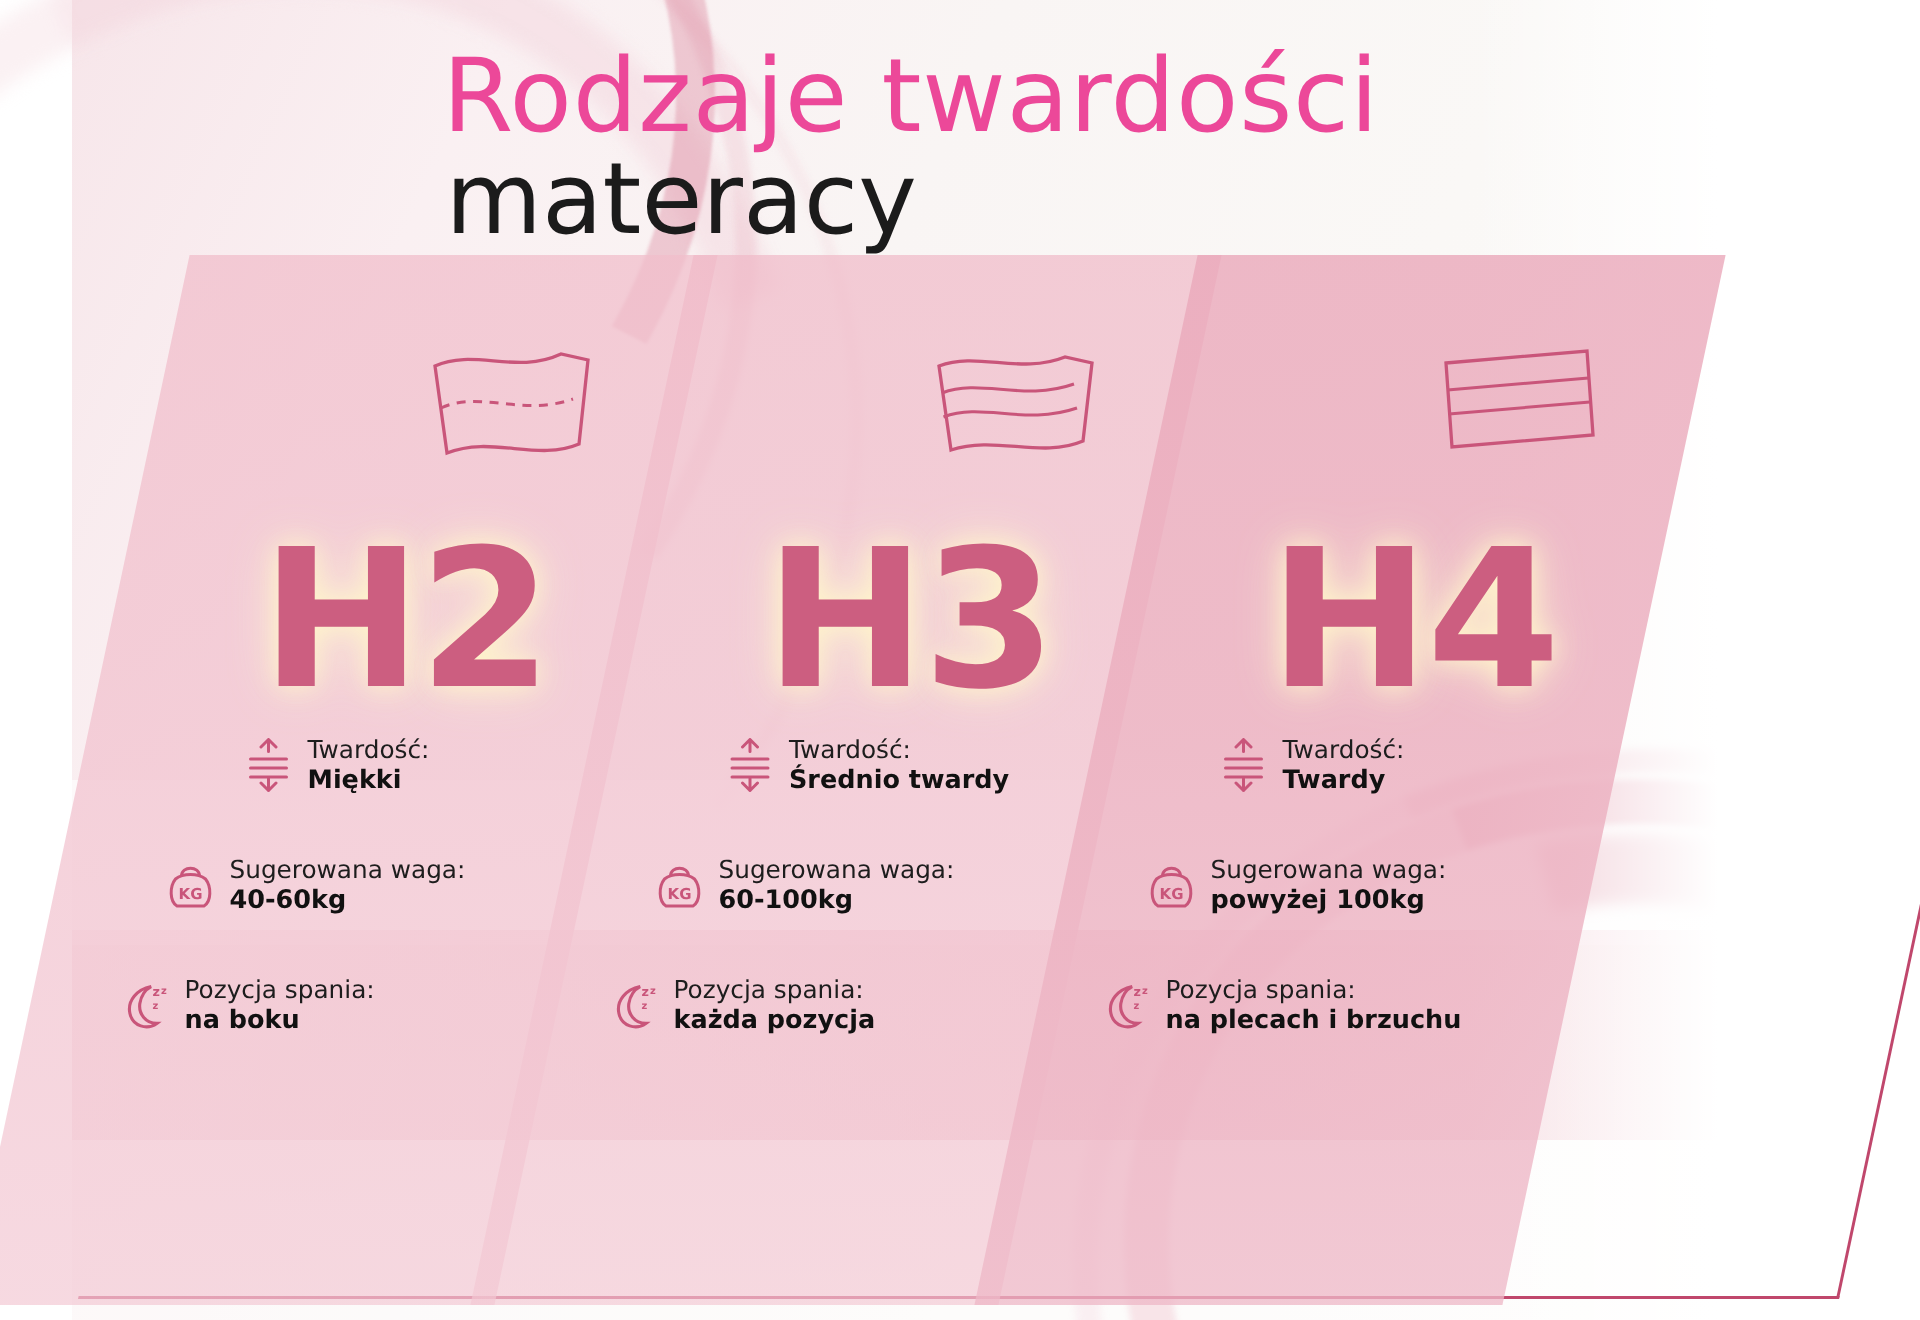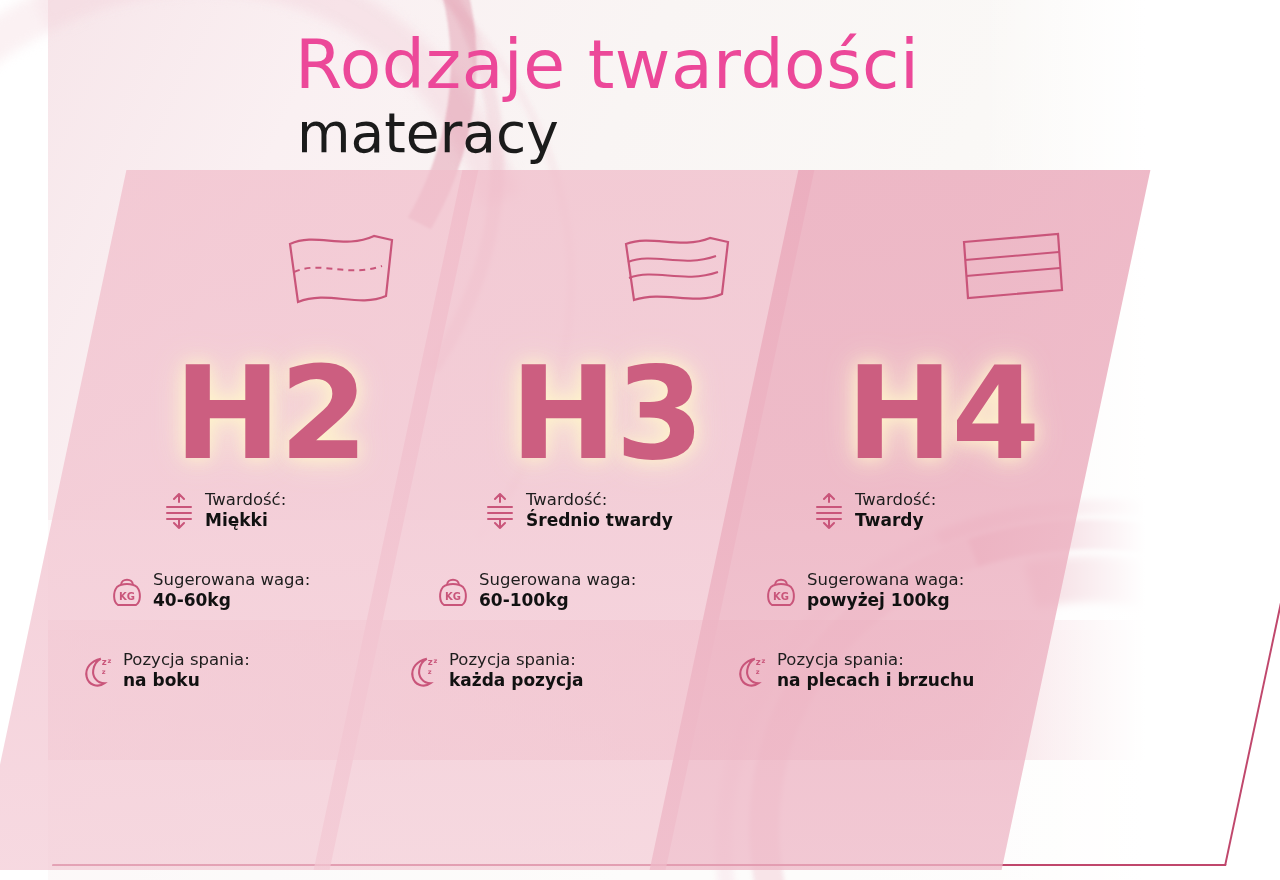--- a/index.html
+++ b/index.html
@@ -139,21 +139,21 @@
   }
   .title-main {
     font-size: 68px;
     line-height: 74px;
     color: #ec4899;
     font-weight: 400;
     letter-spacing: 0.5px;
     white-space: nowrap;
   }
   .title-sub {
-    font-size: 55px;
+    font-size: 66px;
     line-height: 58px;
     color: #1b1b1b;
     font-weight: 400;
     margin-top: 2px;
     margin-left: 2px;
     white-space: nowrap;
   }
 
   
   .panel {

